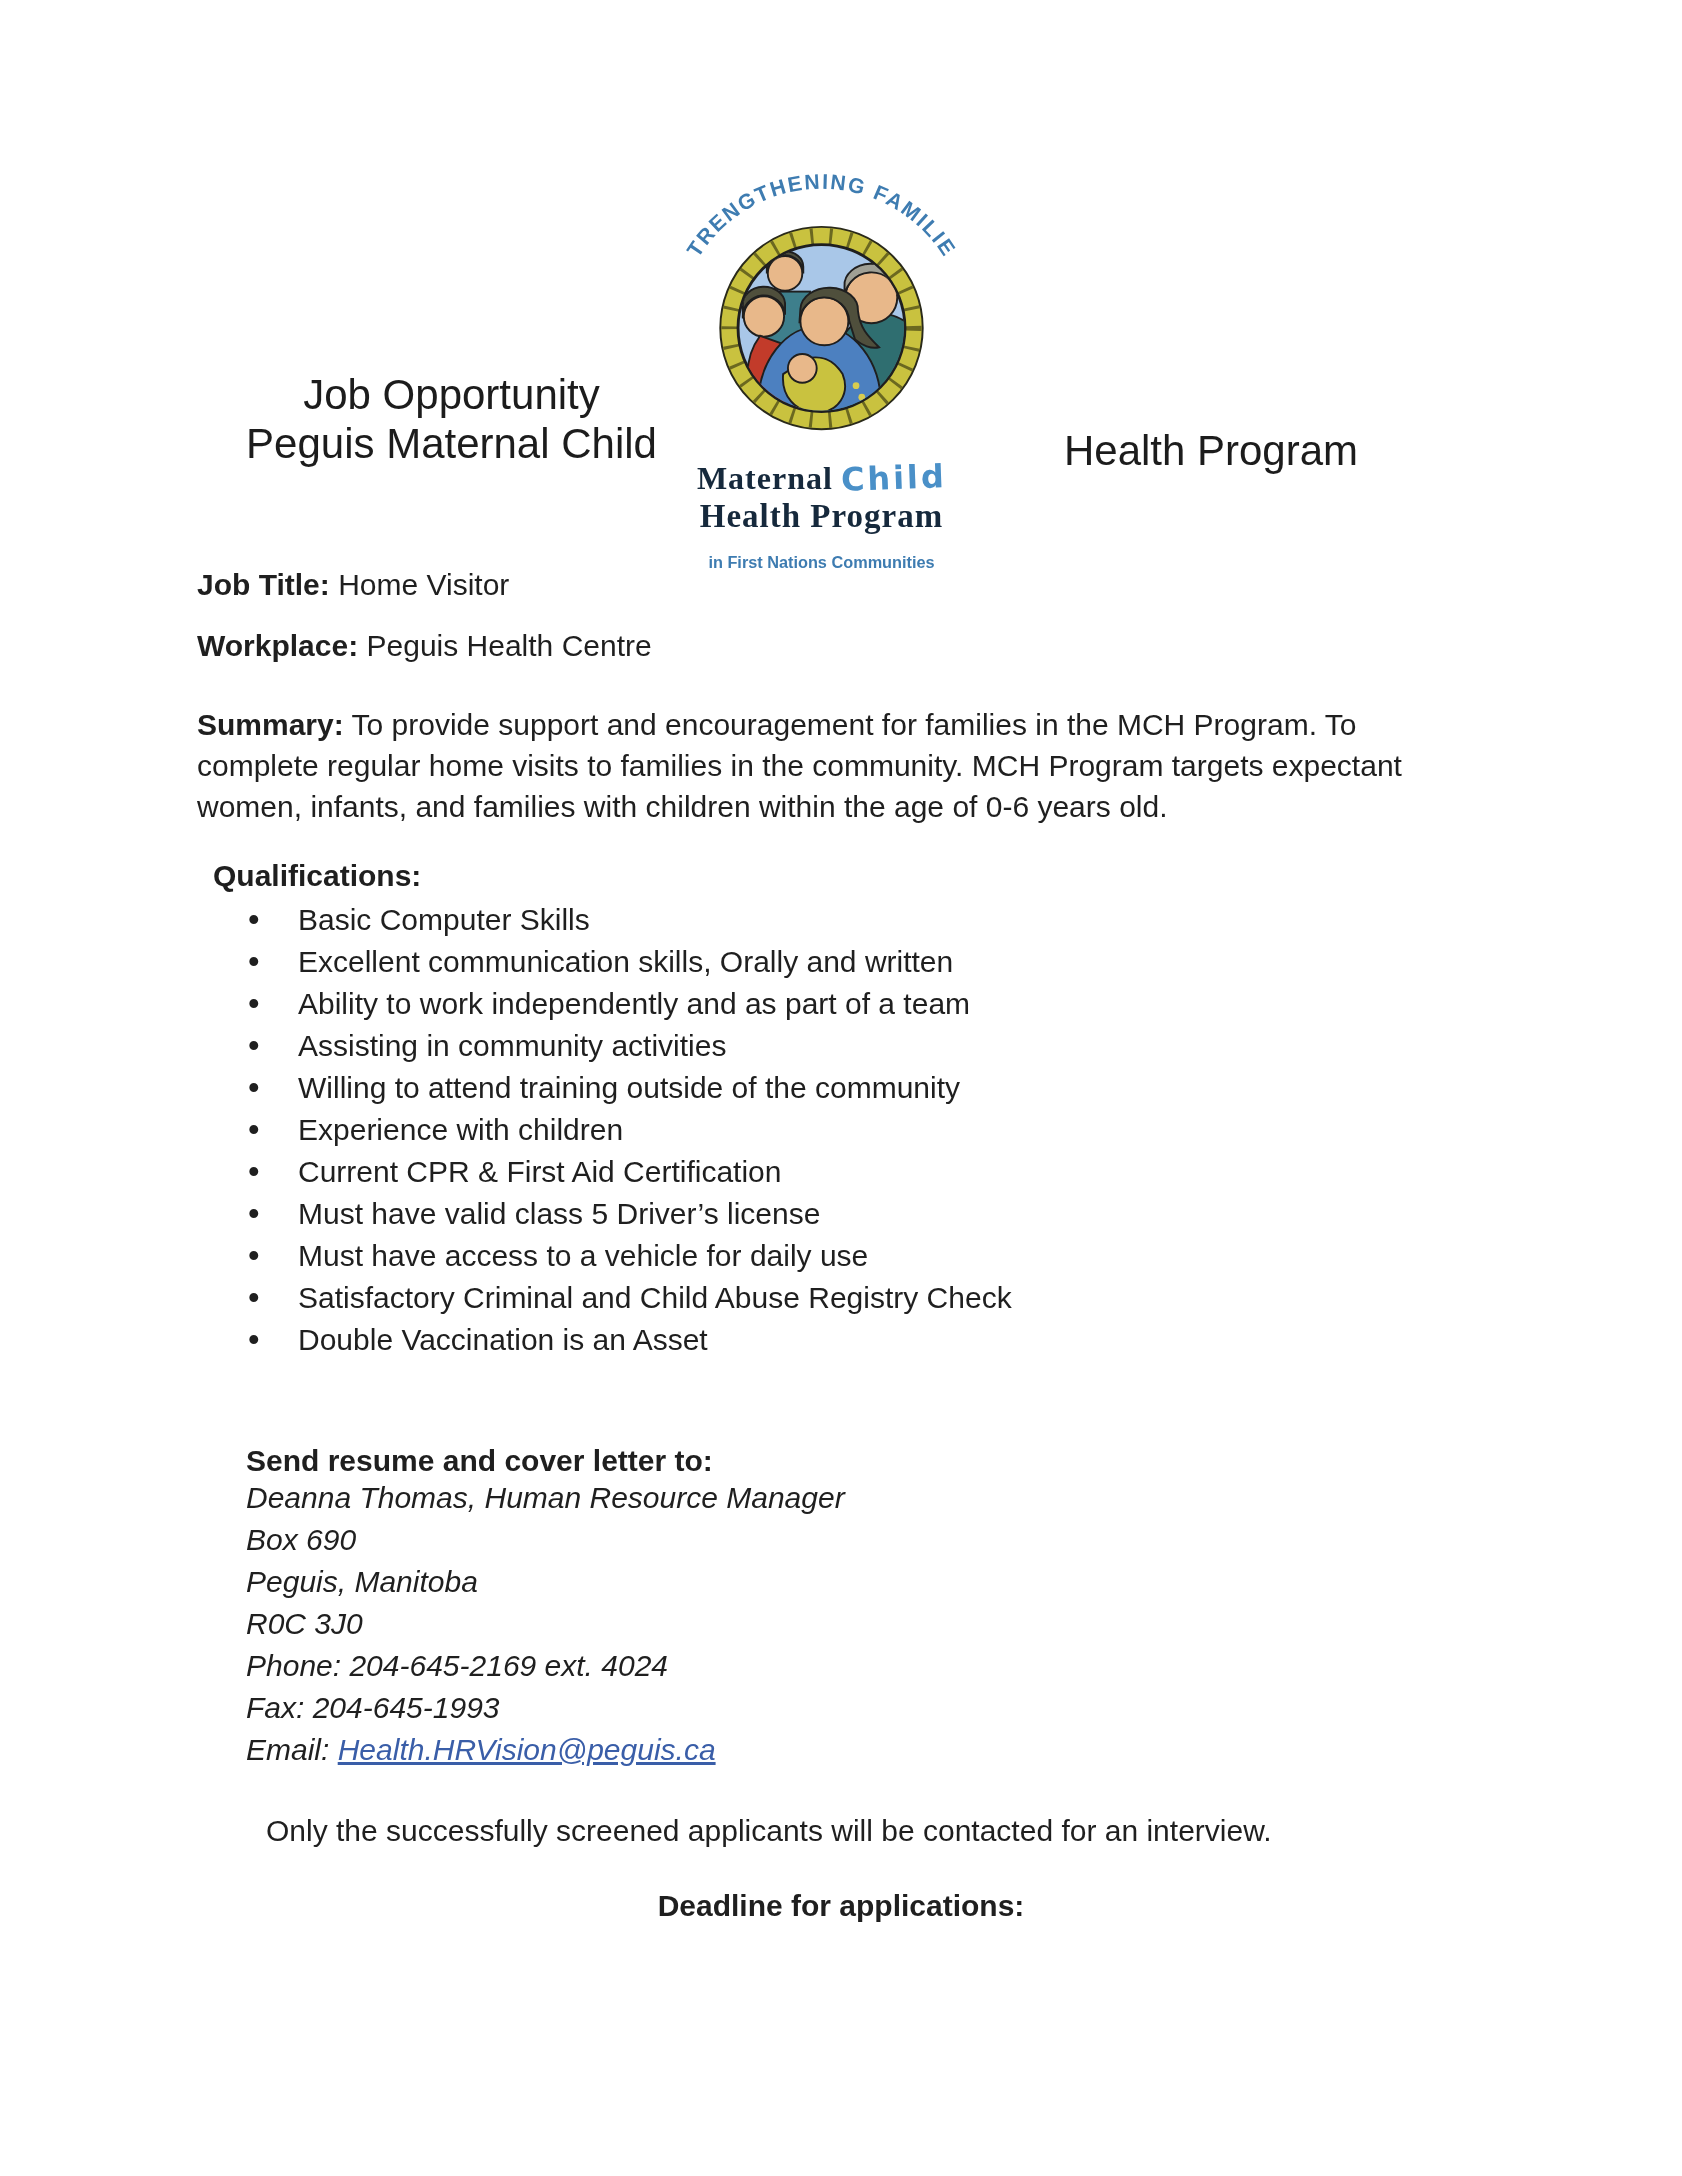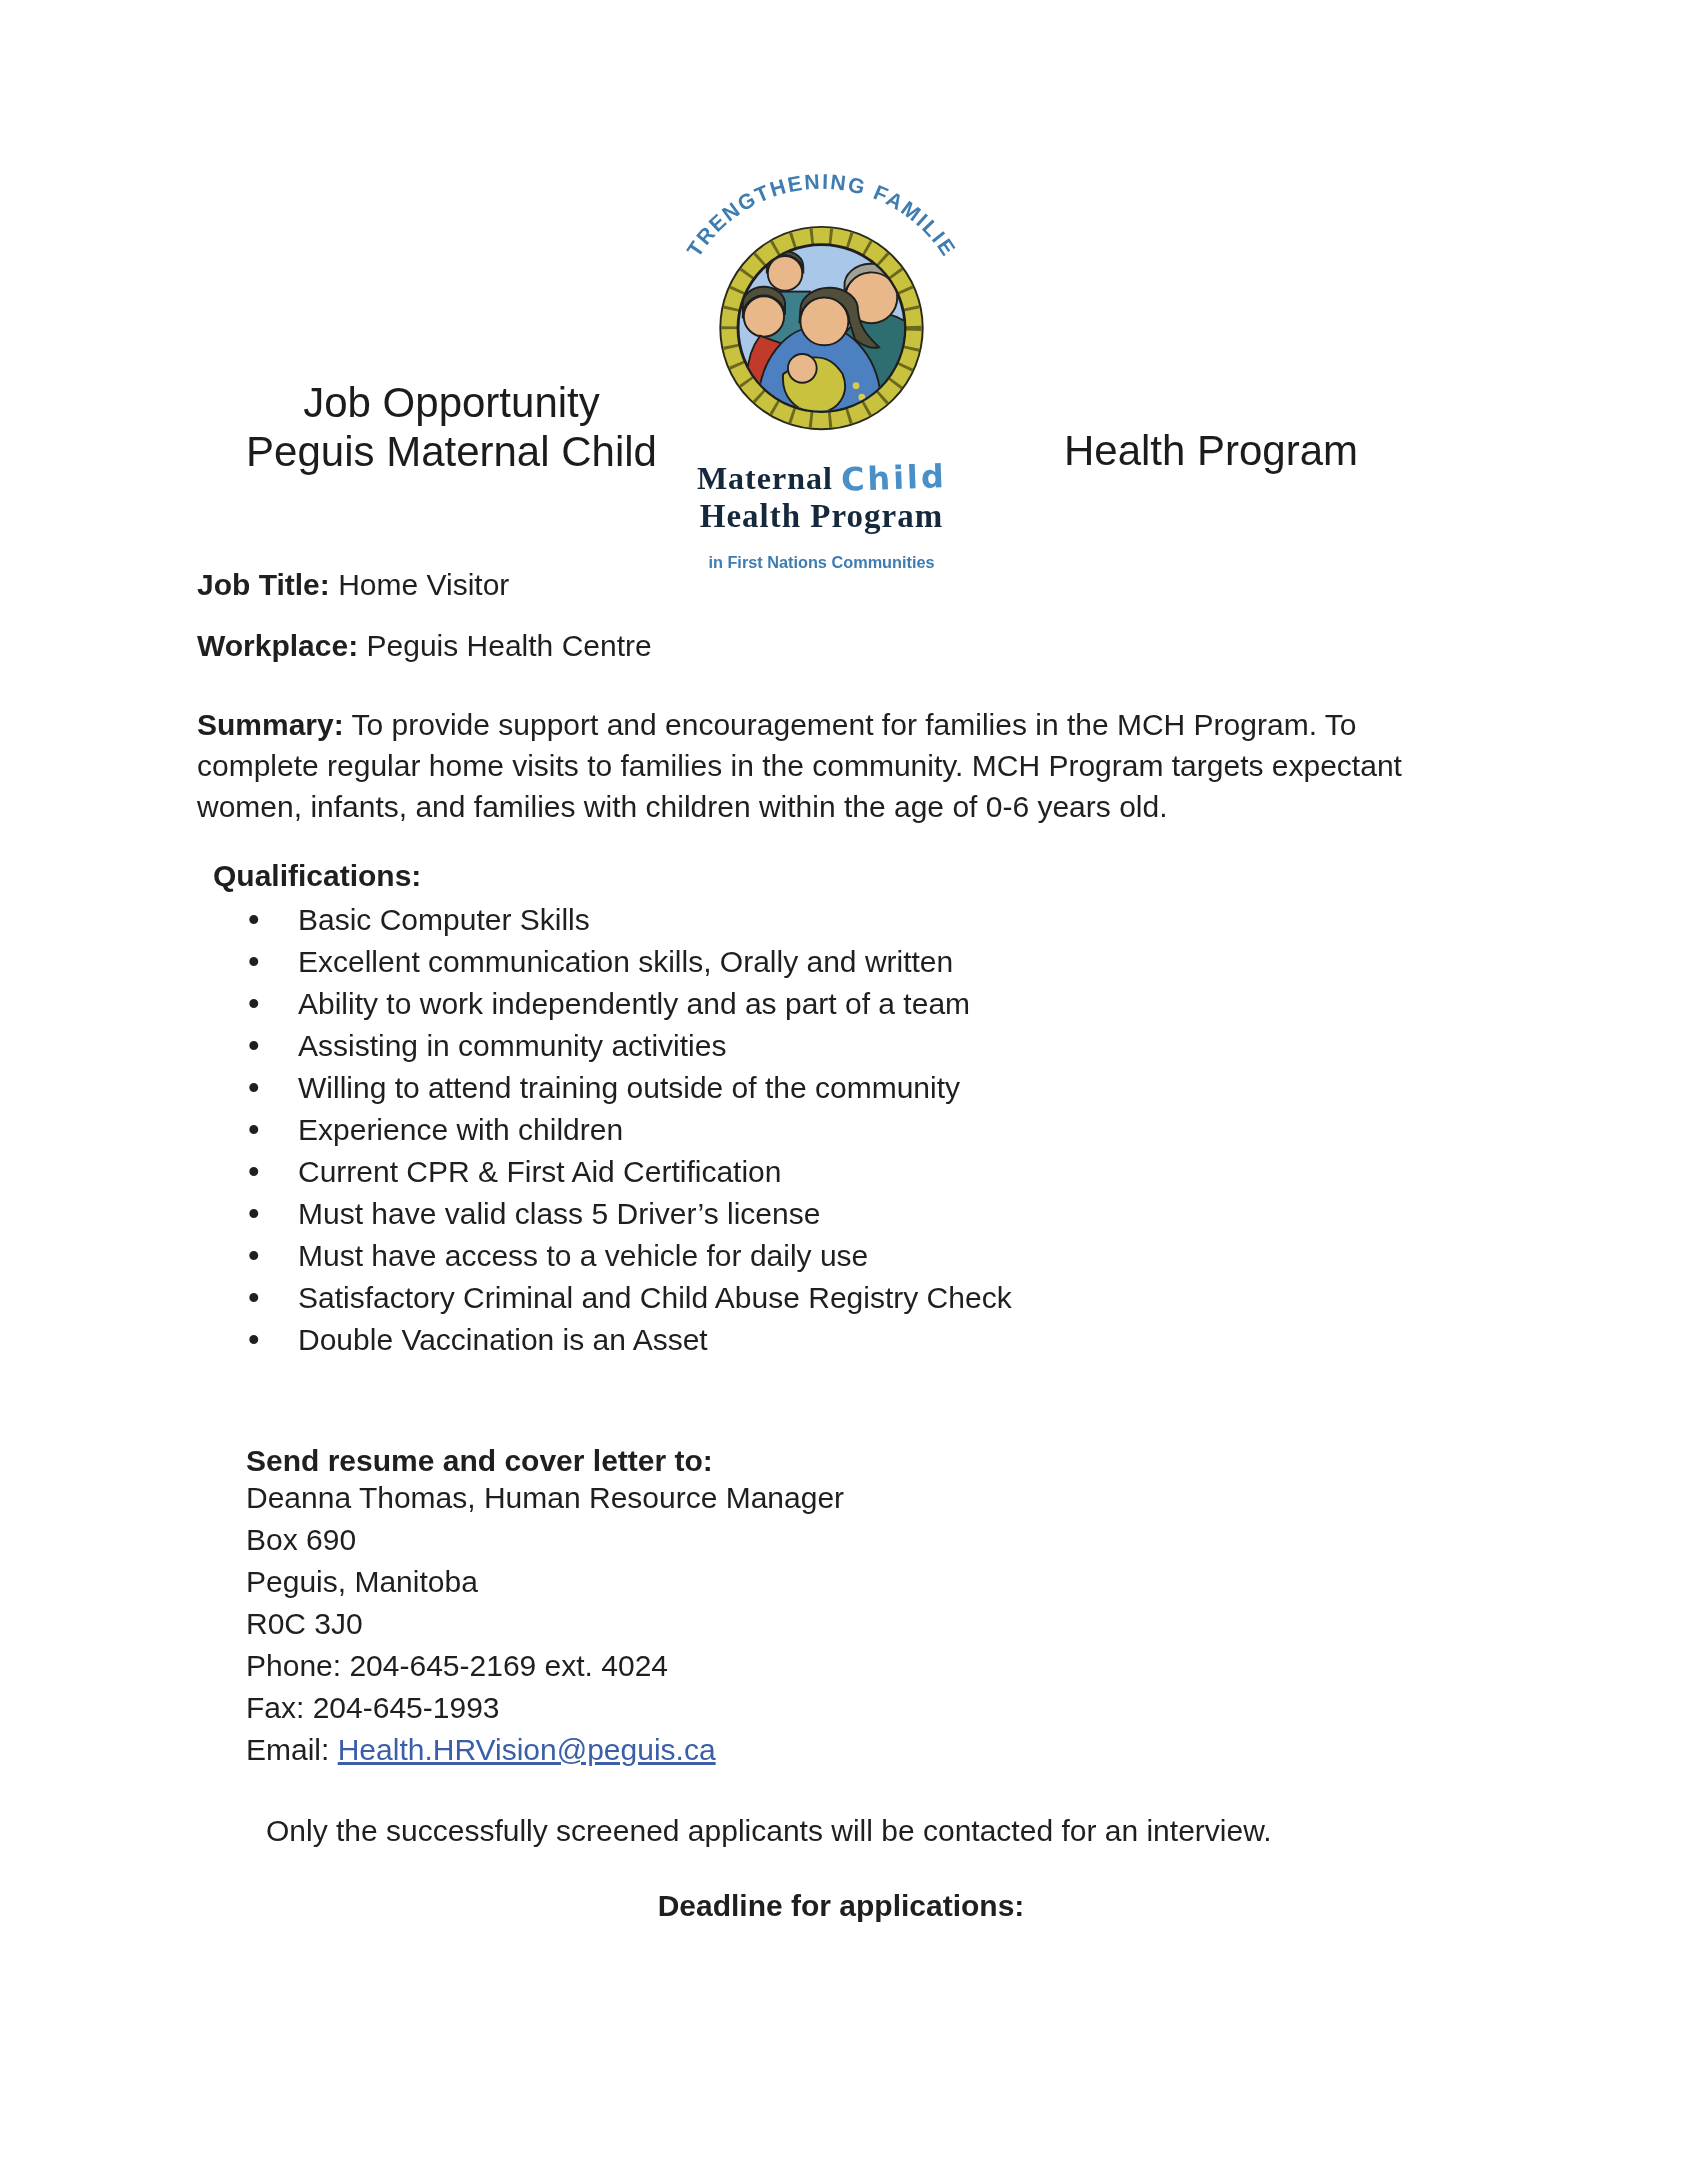--- a/index.html
+++ b/index.html
@@ -8,21 +8,21 @@
     width: 1682px; height: 2177px;
     font-family: "Liberation Sans", sans-serif;
     color: #1f1f1f;
     position: relative;
     overflow: hidden;
   }
   .doc { position: absolute; inset: 0; background: #ffffff; }
 
   
   .title-left {
-    position: absolute; left: 192px; top: 378px; width: 519px;
+    position: absolute; left: 192px; top: 370px; width: 519px;
     text-align: center; font-size: 42px; line-height: 49px; color: #1c1c1c;
   }
   .title-right {
     position: absolute; left: 961px; top: 427px; width: 500px;
     text-align: center; font-size: 42px; color: #1c1c1c;
   }
 
   .logo-wrap { position: absolute; left: 668px; top: 88px; width: 307px; text-align: center; }
   .logo-svg { display: block; width: 307px; height: 365px; }
   .arc-text {
@@ -63,21 +63,21 @@
   ul.bullets li {
     position: relative; padding-left: 50px; font-size: 30px;
     height: 42px; line-height: 42px; white-space: nowrap;
   }
   ul.bullets li::before {
     content: "\2022"; position: absolute; left: 0; top: 0;
     font-size: 33px; line-height: 42px; color: #1f1f1f;
   }
 
   .send-heading { left: 246px; top: 1440px; font-weight: bold; }
-  .contact { left: 246px; top: 1477px; }
+  .contact { left: 246px; top: 1477px; font-style: italic; }
   .contact div { height: 42px; line-height: 42px; font-size: 30px; }
   a.email-link { color: #3a5ea8; text-decoration: underline; }
 
   .screening { left: 246px; top: 1810px; width: 1249px; margin-left: 20px; }
 
   .deadline {
     position: absolute; left: 0; top: 1885px; width: 1682px;
     text-align: center; font-weight: bold; font-size: 30px; line-height: 42px;
   }
 </style>

